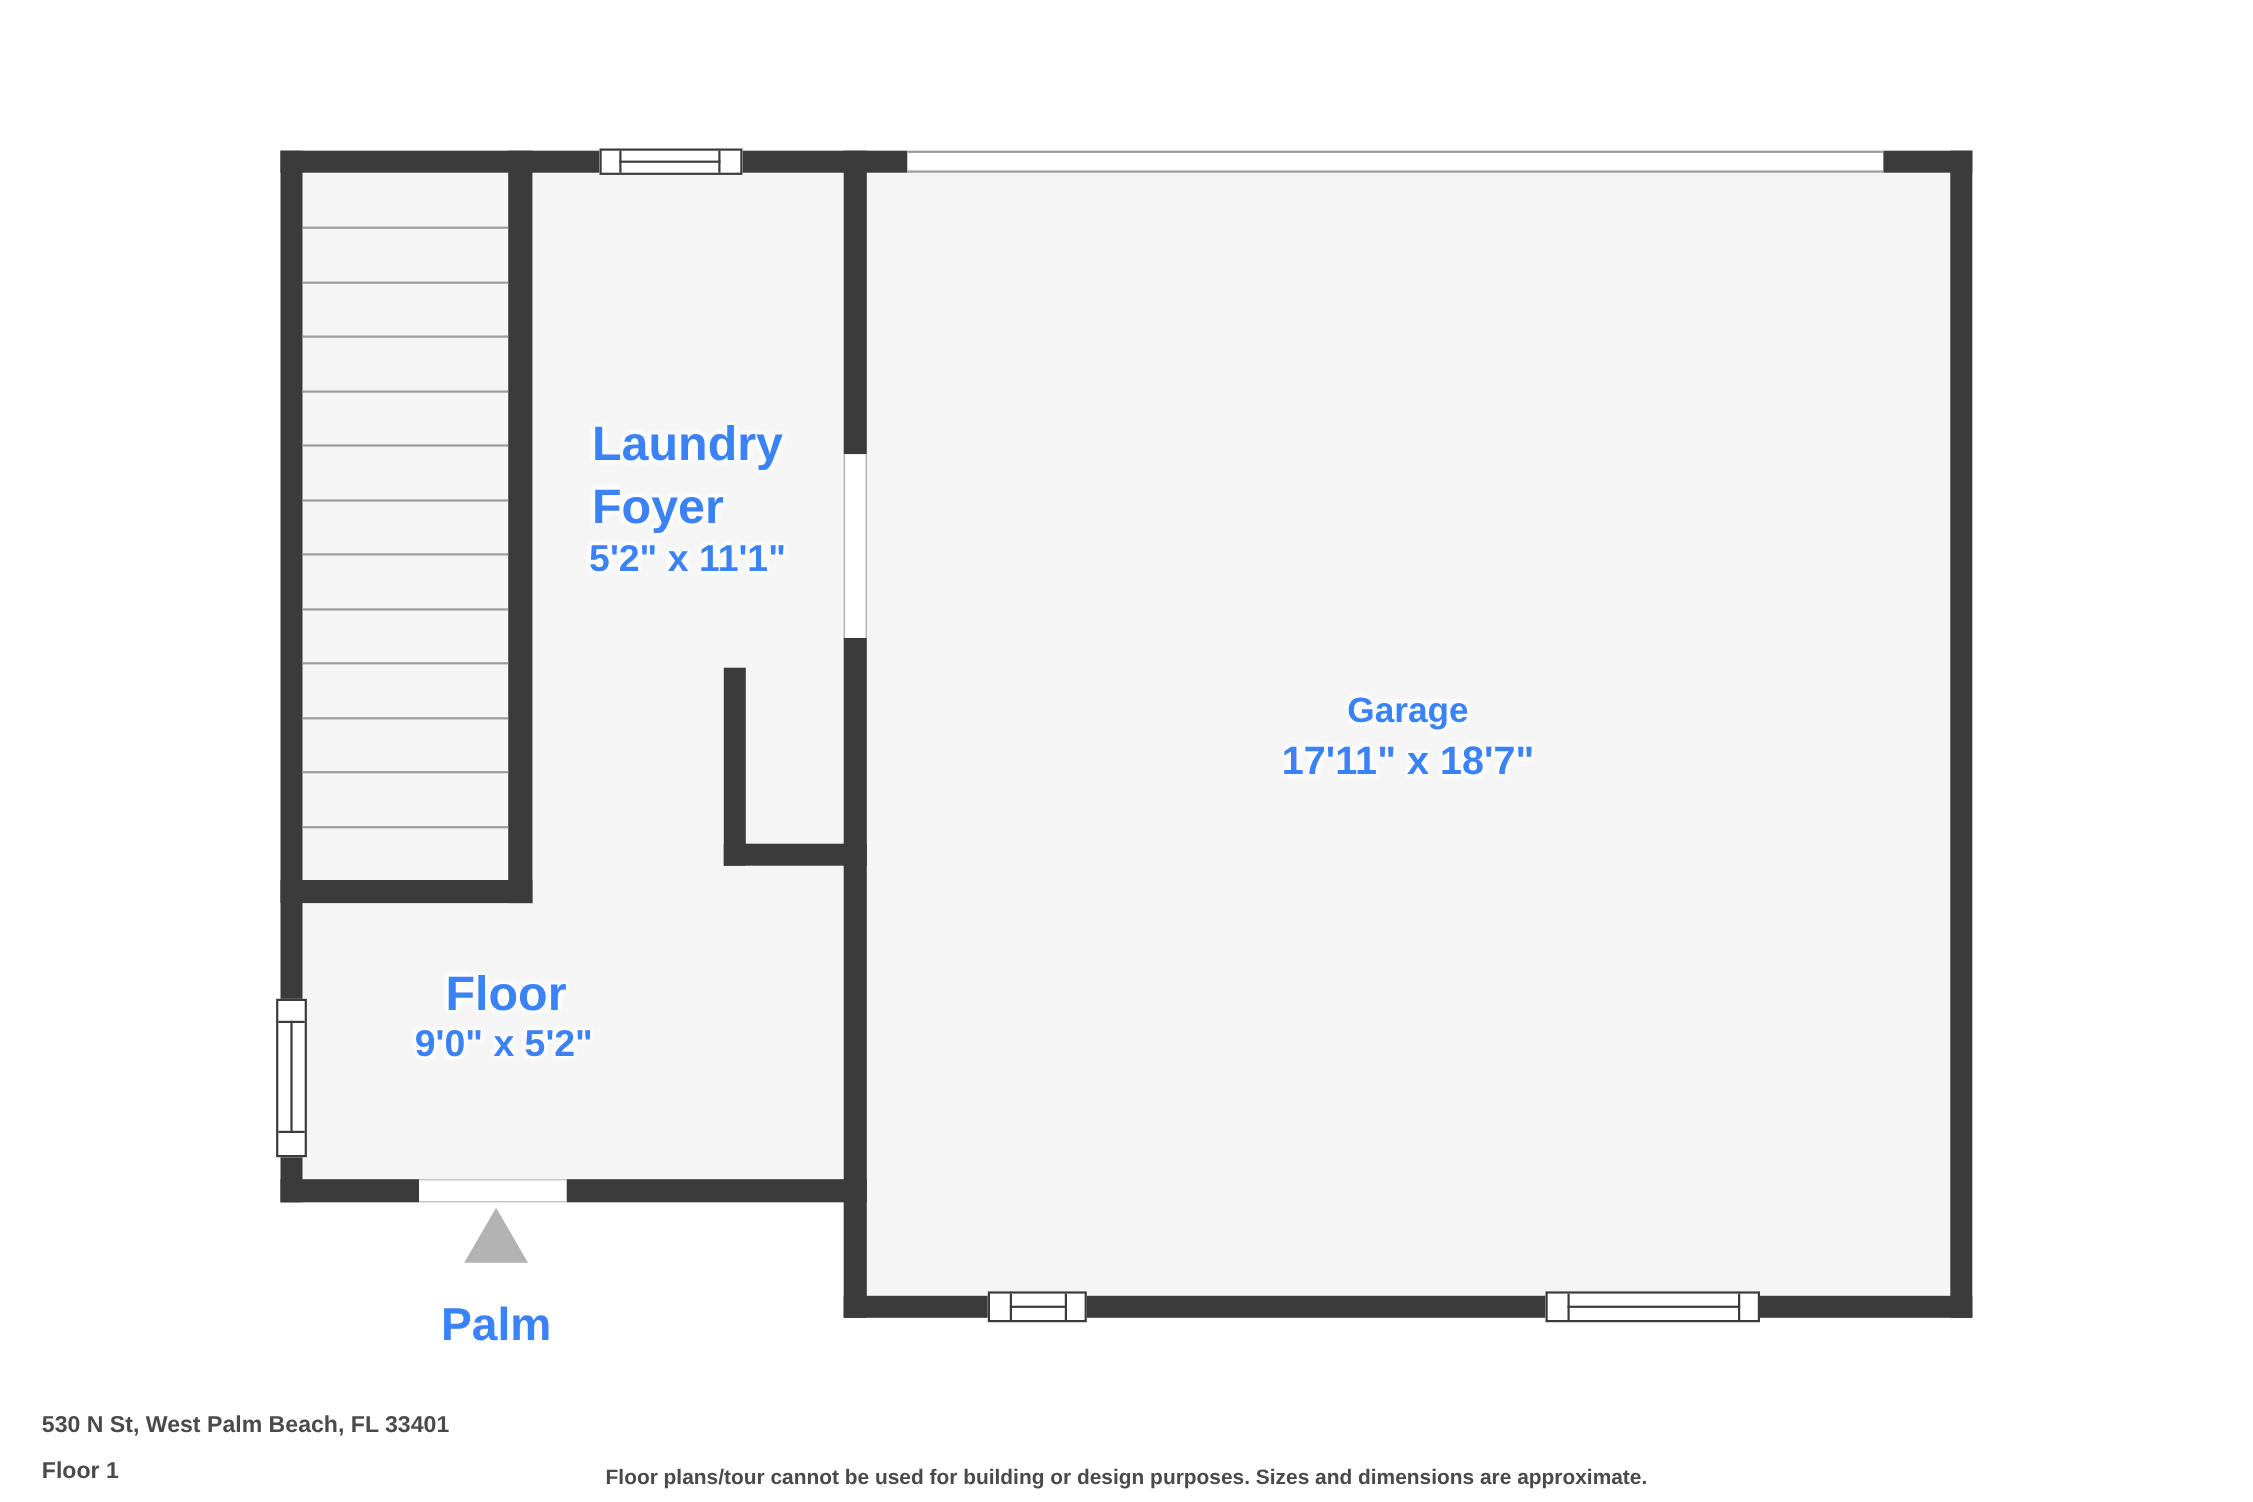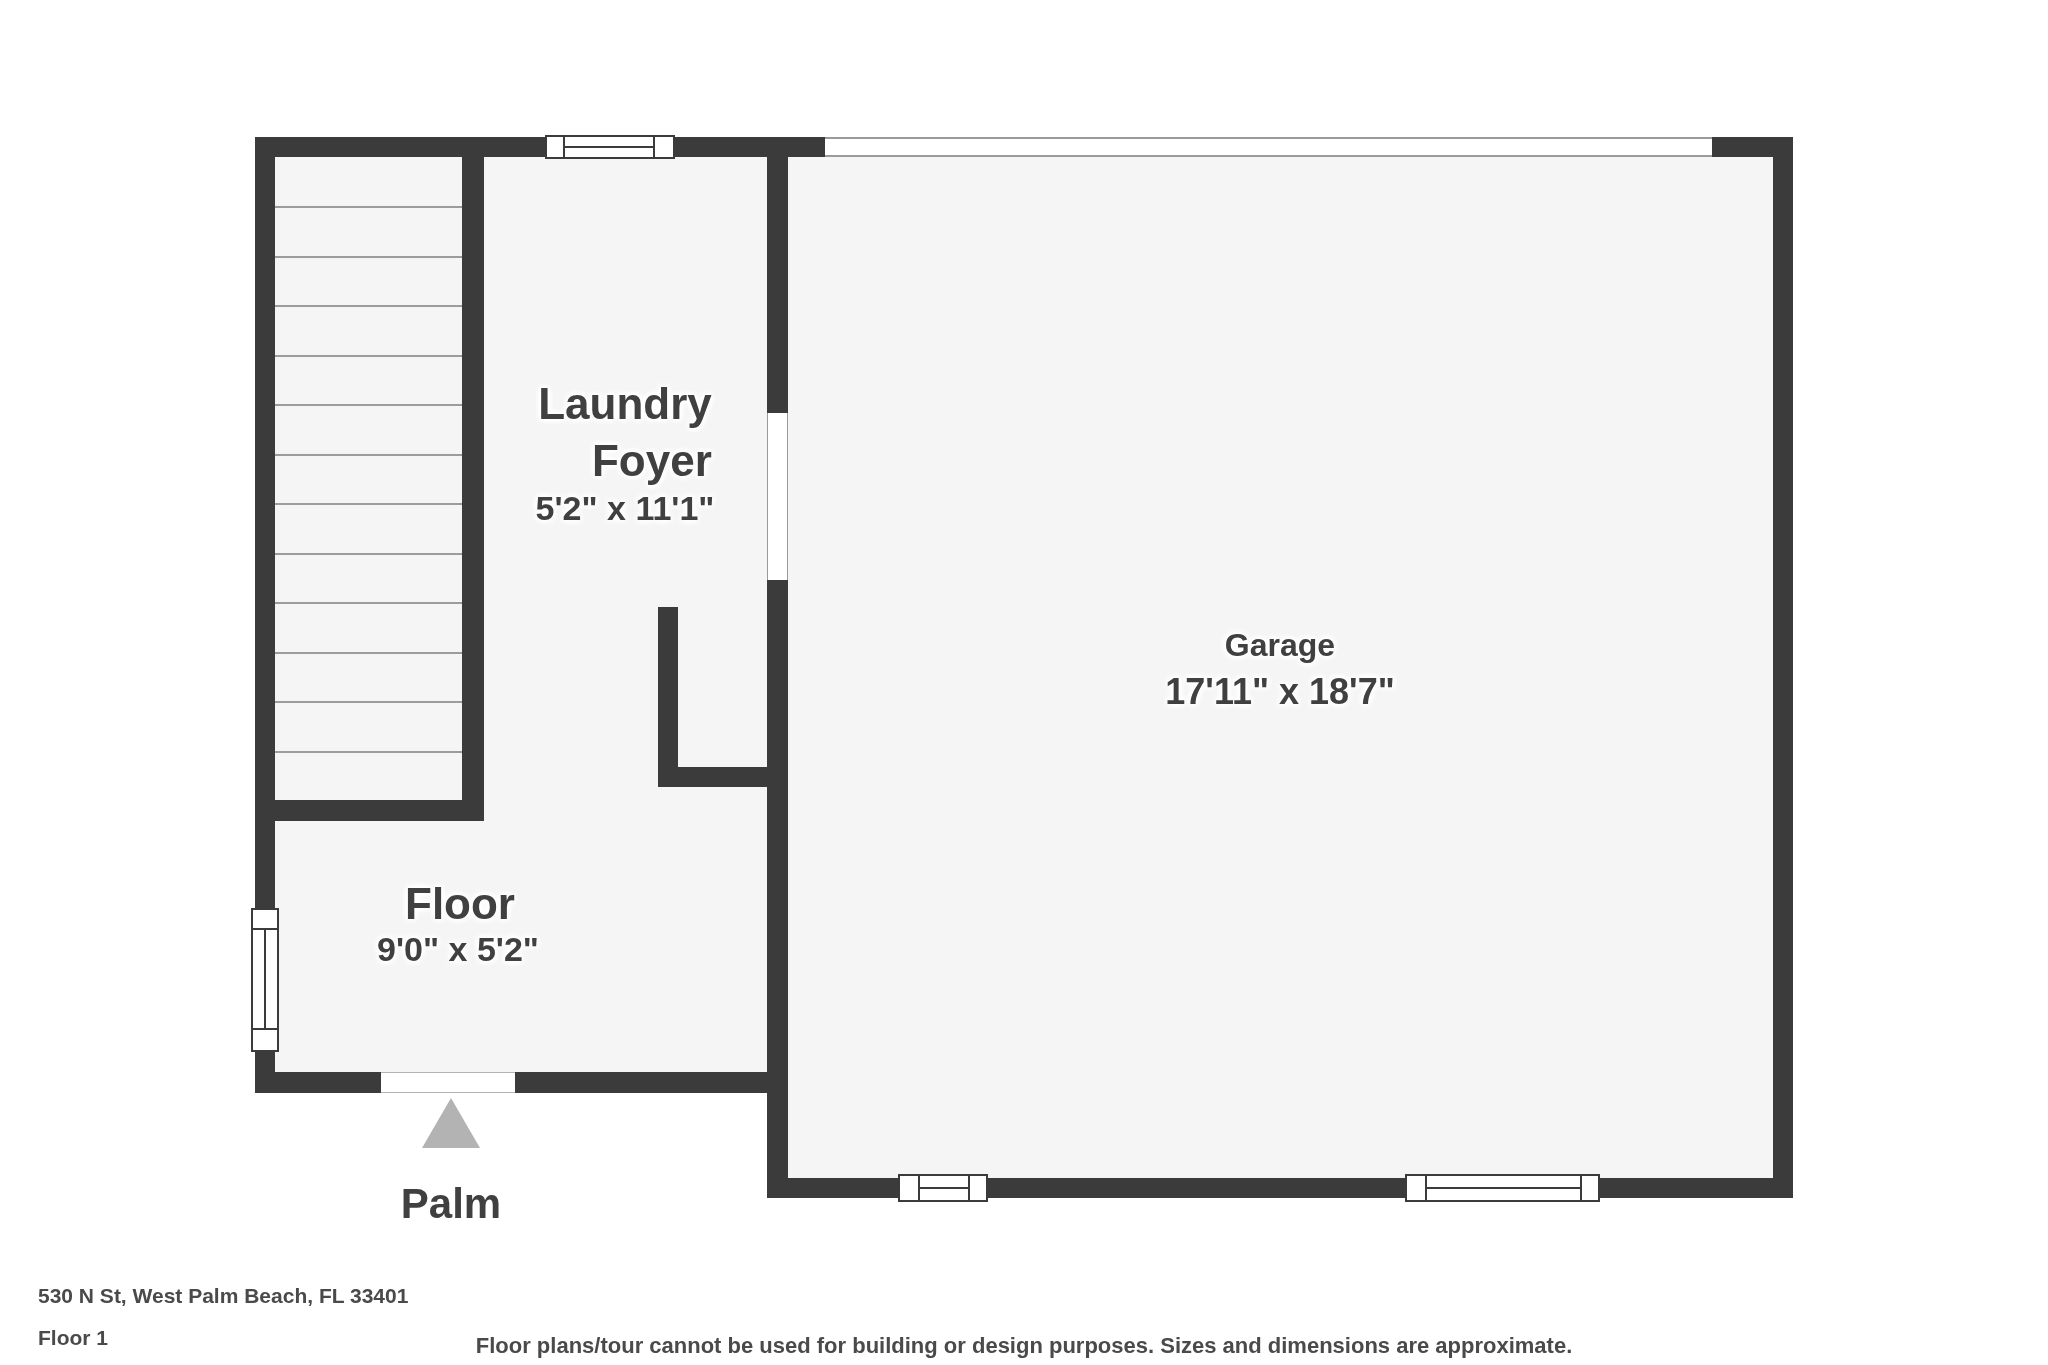--- a/index.html
+++ b/index.html
@@ -7,36 +7,36 @@
     position:relative;width:2048px;height:1365px;background:#ffffff;overflow:hidden;
     font-family:"Liberation Sans", sans-serif;
   }
   .floor{position:absolute;background:#f5f5f6;}
   .wall{position:absolute;background:#3b3b3c;}
   .tread{position:absolute;height:2px;background:#9c9c9c;}
   .window{position:absolute;background:#ffffff;border:2px solid #3b3b3c;box-sizing:border-box;}
   .winline{position:absolute;background:#3b3b3c;}
   .opening{position:absolute;background:#ffffff;box-sizing:border-box;}
   .room-label{
-    position:absolute;transform:translateX(-50%);text-align:right;white-space:nowrap;
-    color:#404040;font-weight:700;
+    position:absolute;transform:translateX(-50%);text-align:left;white-space:nowrap;
+    color:#3b82f6;font-weight:700;
     text-shadow:-2px -2px 5px #fff, 2px -2px 5px #fff, -2px 2px 5px #fff, 2px 2px 5px #fff, 0 0 10px #fff;
   }
   .name-44{font-size:44px;line-height:54px;}
   .name-46{font-size:32px;line-height:50px;}
   .dims-34{font-size:34px;line-height:38px;}
   .dims-36{font-size:36px;line-height:40px;}
   .entry-arrow{
     position:absolute;width:0;height:0;
     border-left:29px solid transparent;border-right:29px solid transparent;
     border-bottom:50px solid #b3b3b3;
   }
   .footer-text{position:absolute;color:#4a4a4a;font-weight:700;}
   .addr{font-size:21px;}
-  .disclaimer{font-size:22px;transform:translateX(-50%);white-space:nowrap;}
+  .disclaimer{font-size:19px;transform:translateX(-50%);white-space:nowrap;}
 </style>
 </head>
 <body>
 
 <div class="canvas">
 
   <div class="floor" style="left:255px;top:137px;width:533px;height:956px;"></div>
   <div class="floor" style="left:767px;top:137px;width:1026px;height:1061px;"></div>
 
   <div class="wall" style="left:255px;top:137px;width:290px;height:20px;"></div>

